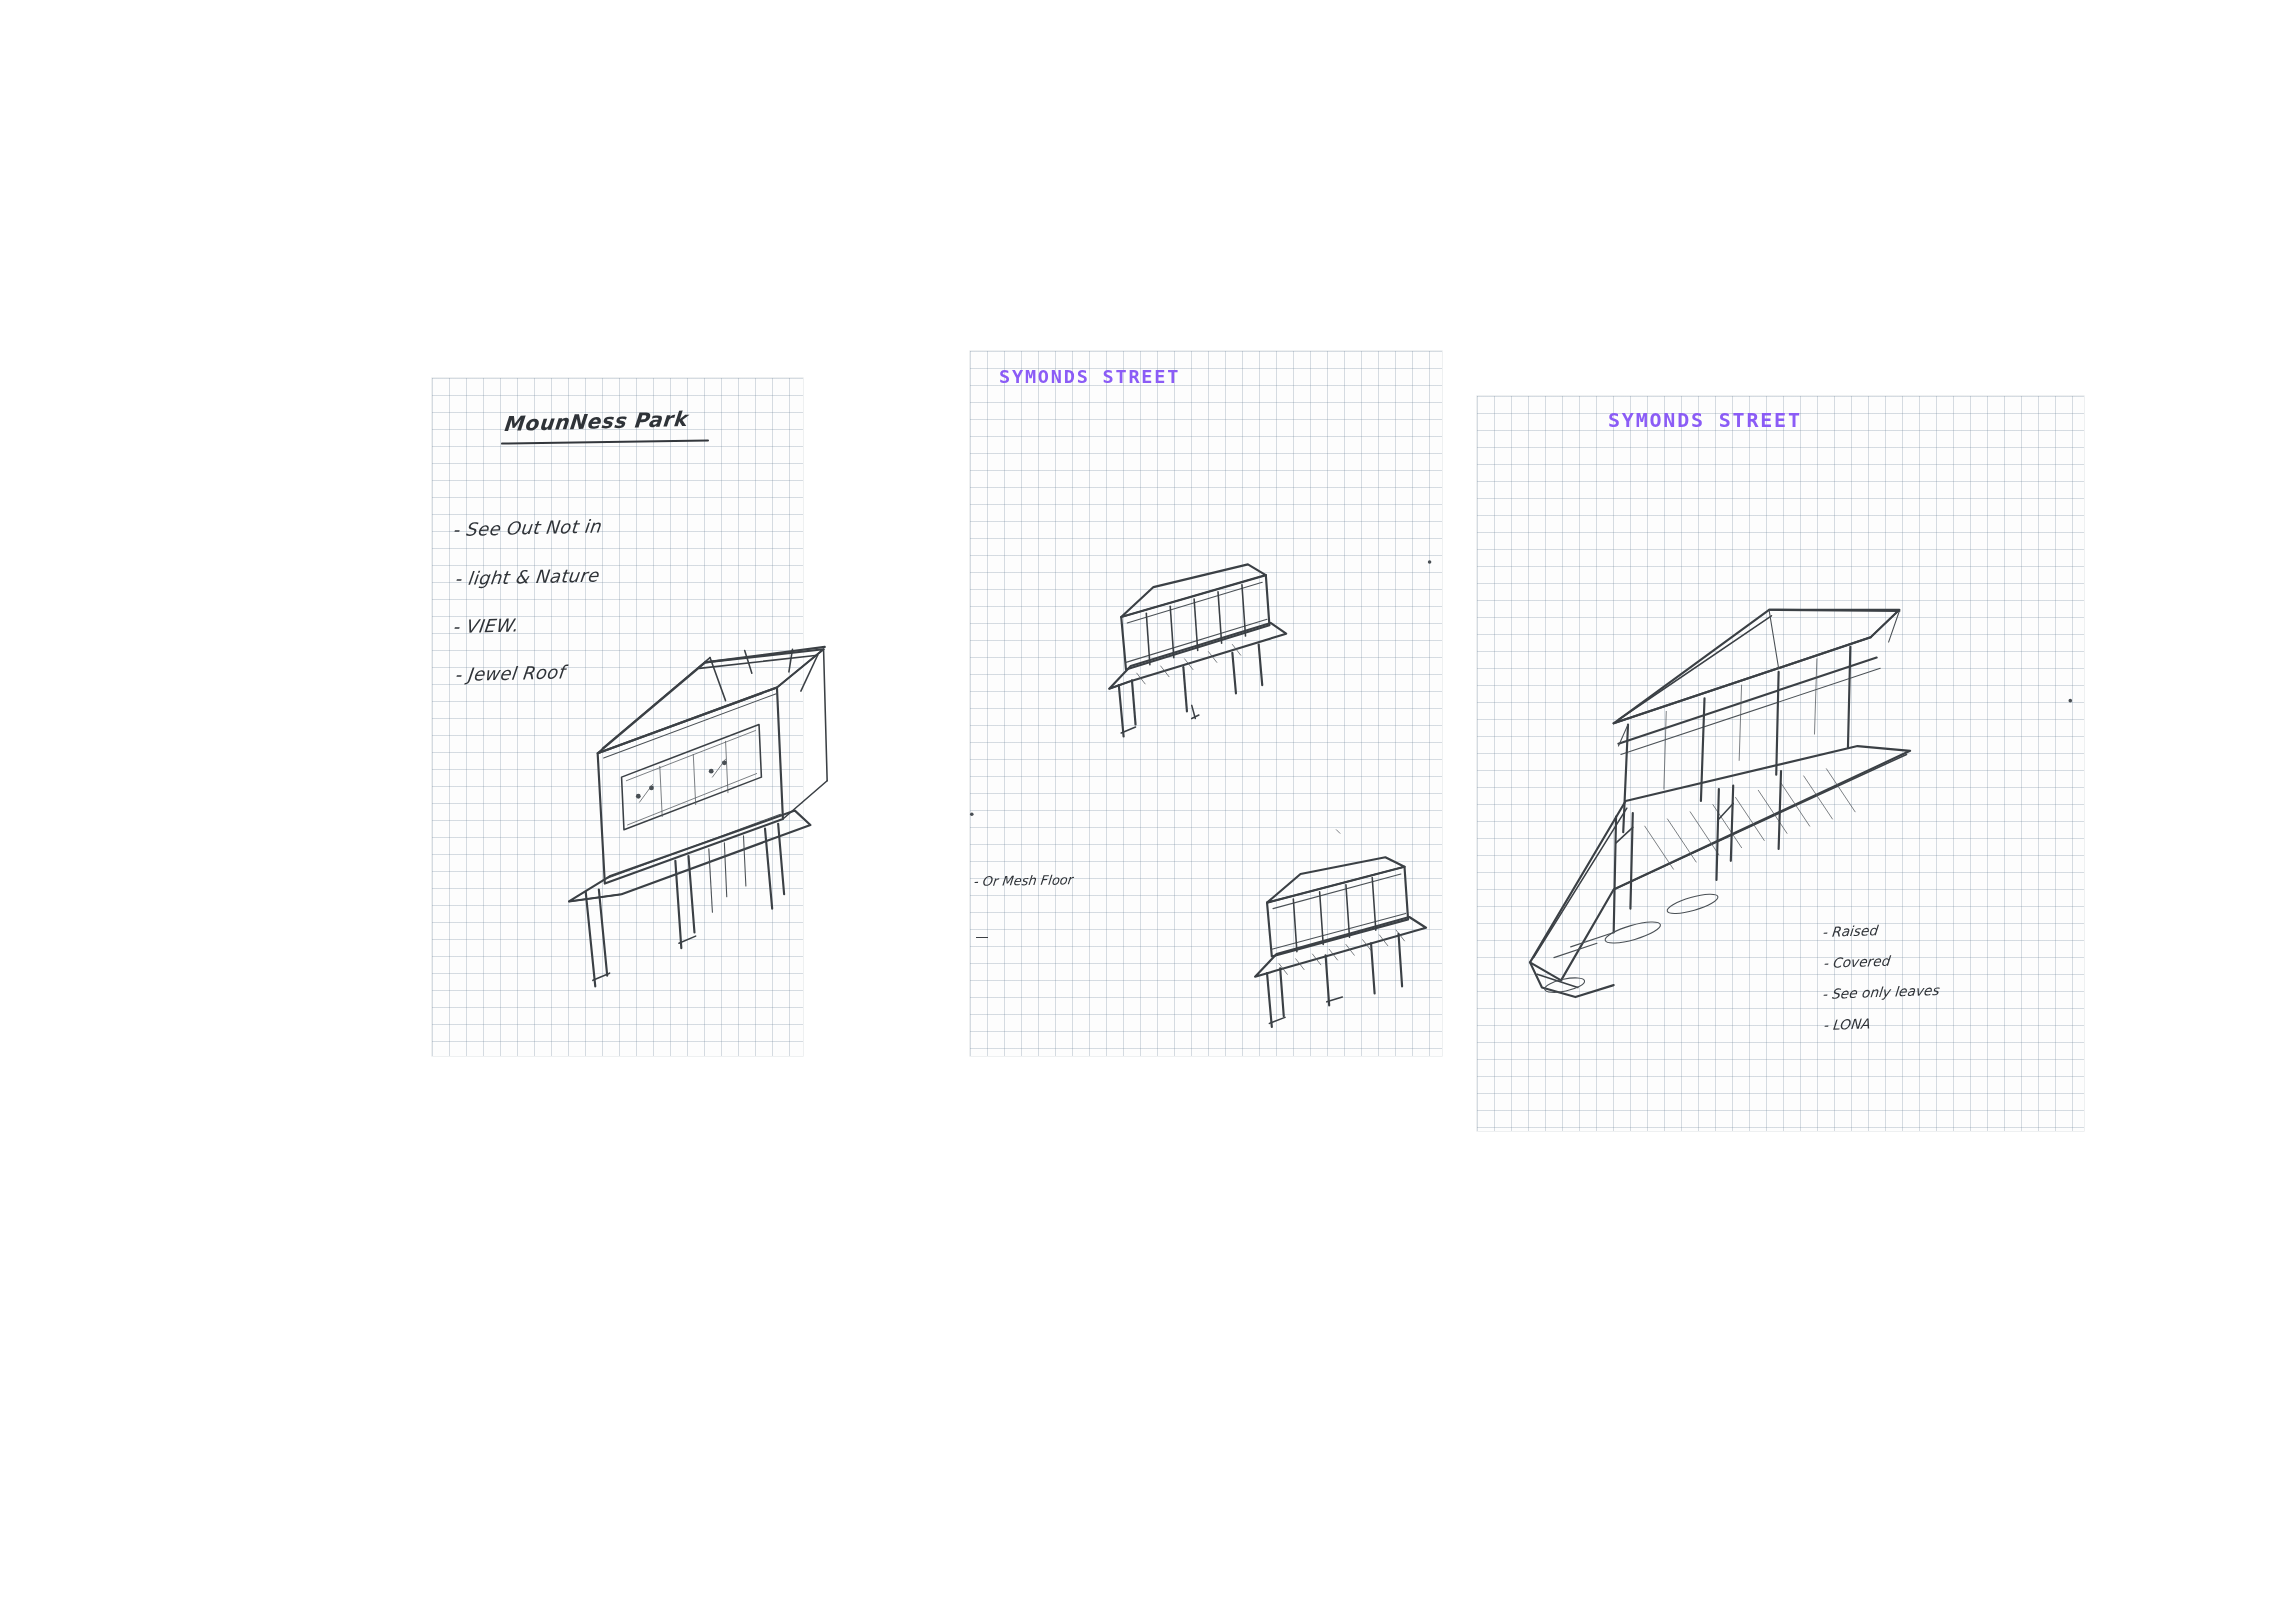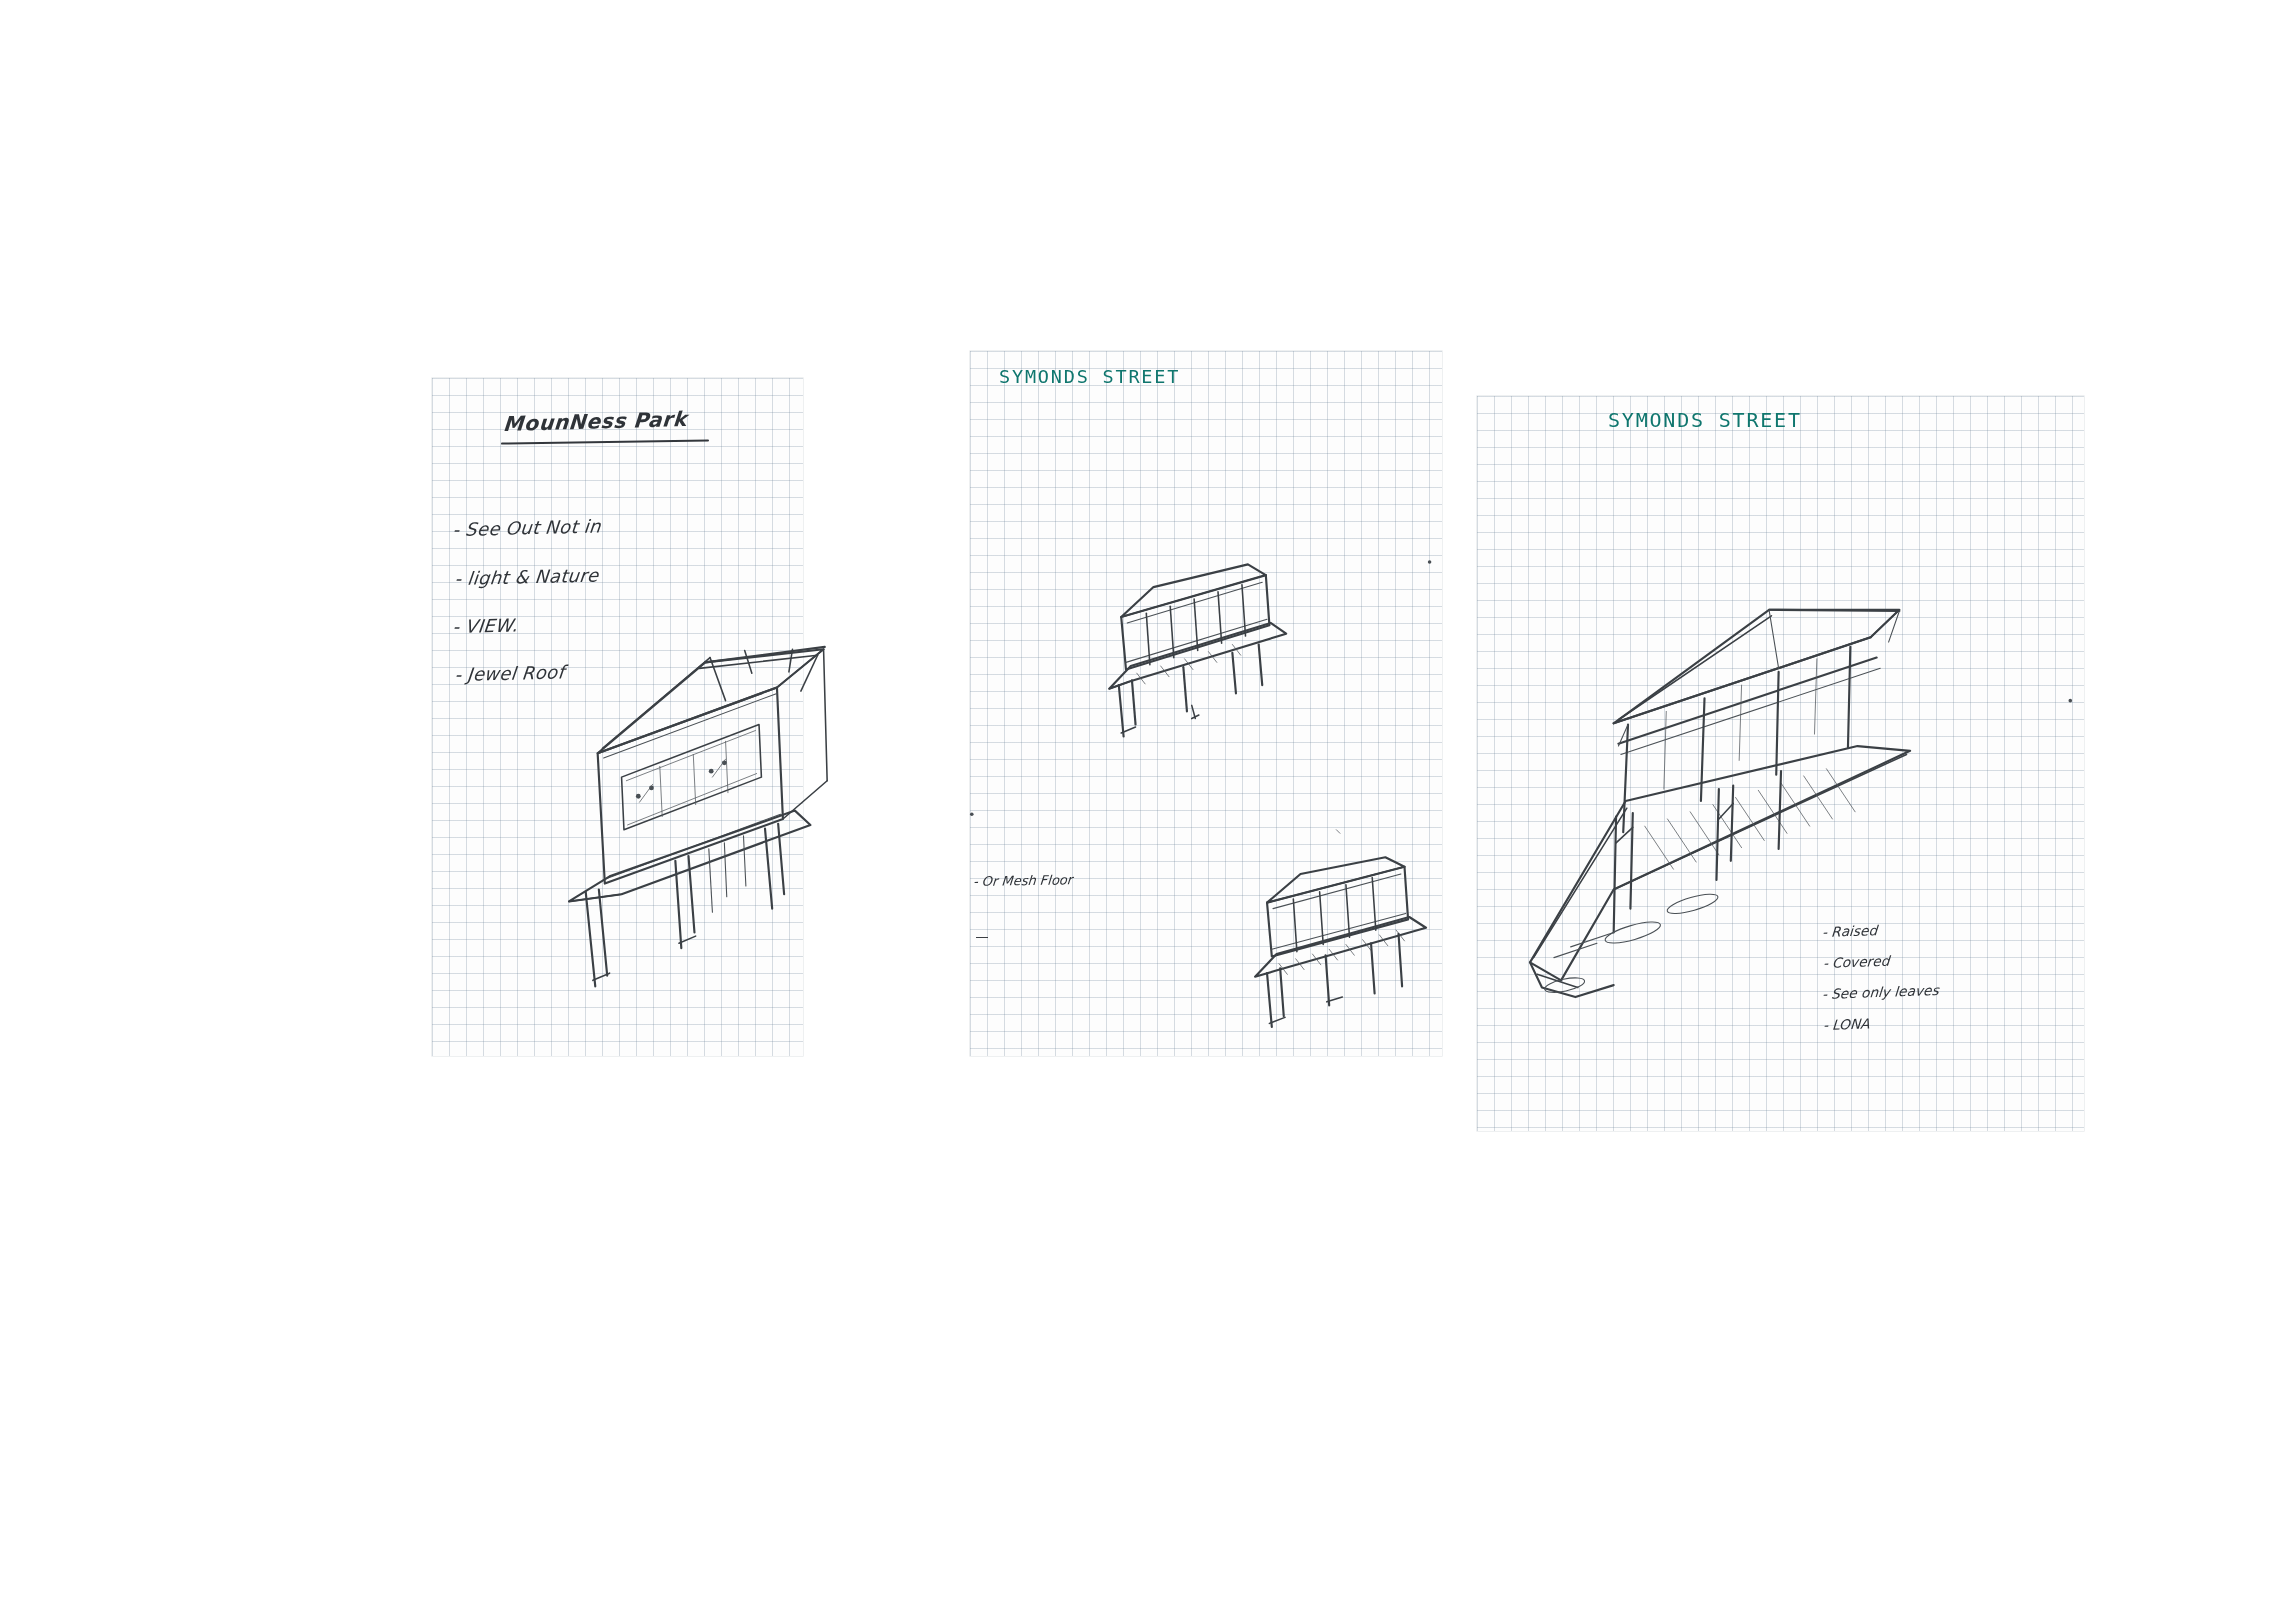--- a/index.html
+++ b/index.html
@@ -40,22 +40,22 @@
   .hand {
     position: absolute;
     color: #2f3338;
     font-family: "DejaVu Sans", sans-serif;
     white-space: nowrap;
     transform-origin: left center;
   }
   .caps {
     font-family: "DejaVu Sans Mono", monospace;
     letter-spacing: 1.8px;
-    font-weight: 400;
-    color: #0f766e;
+    font-weight: 700;
+    color: #8b5cf6;
   }
 
   .title-left {
     left: 505px; top: 412px;
     font-size: 20.3px;
     font-style: italic;
     font-weight: 600;
     letter-spacing: 0.6px;
     transform: rotate(-1.6deg) skewX(-9deg);
   }

